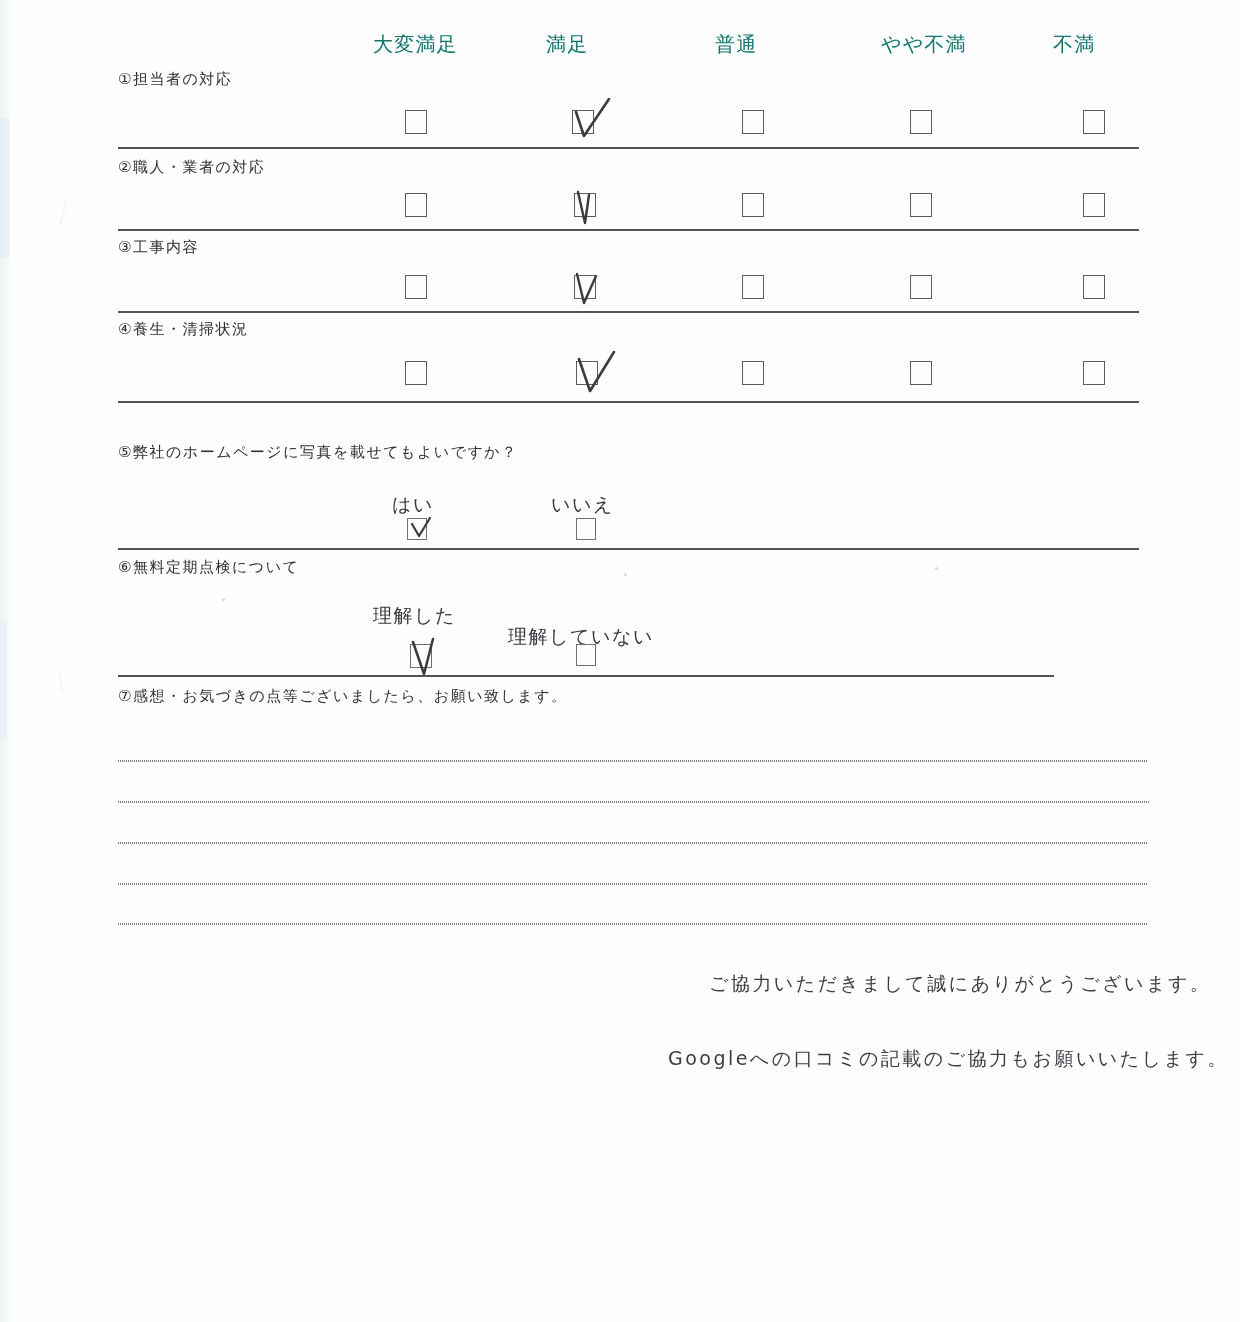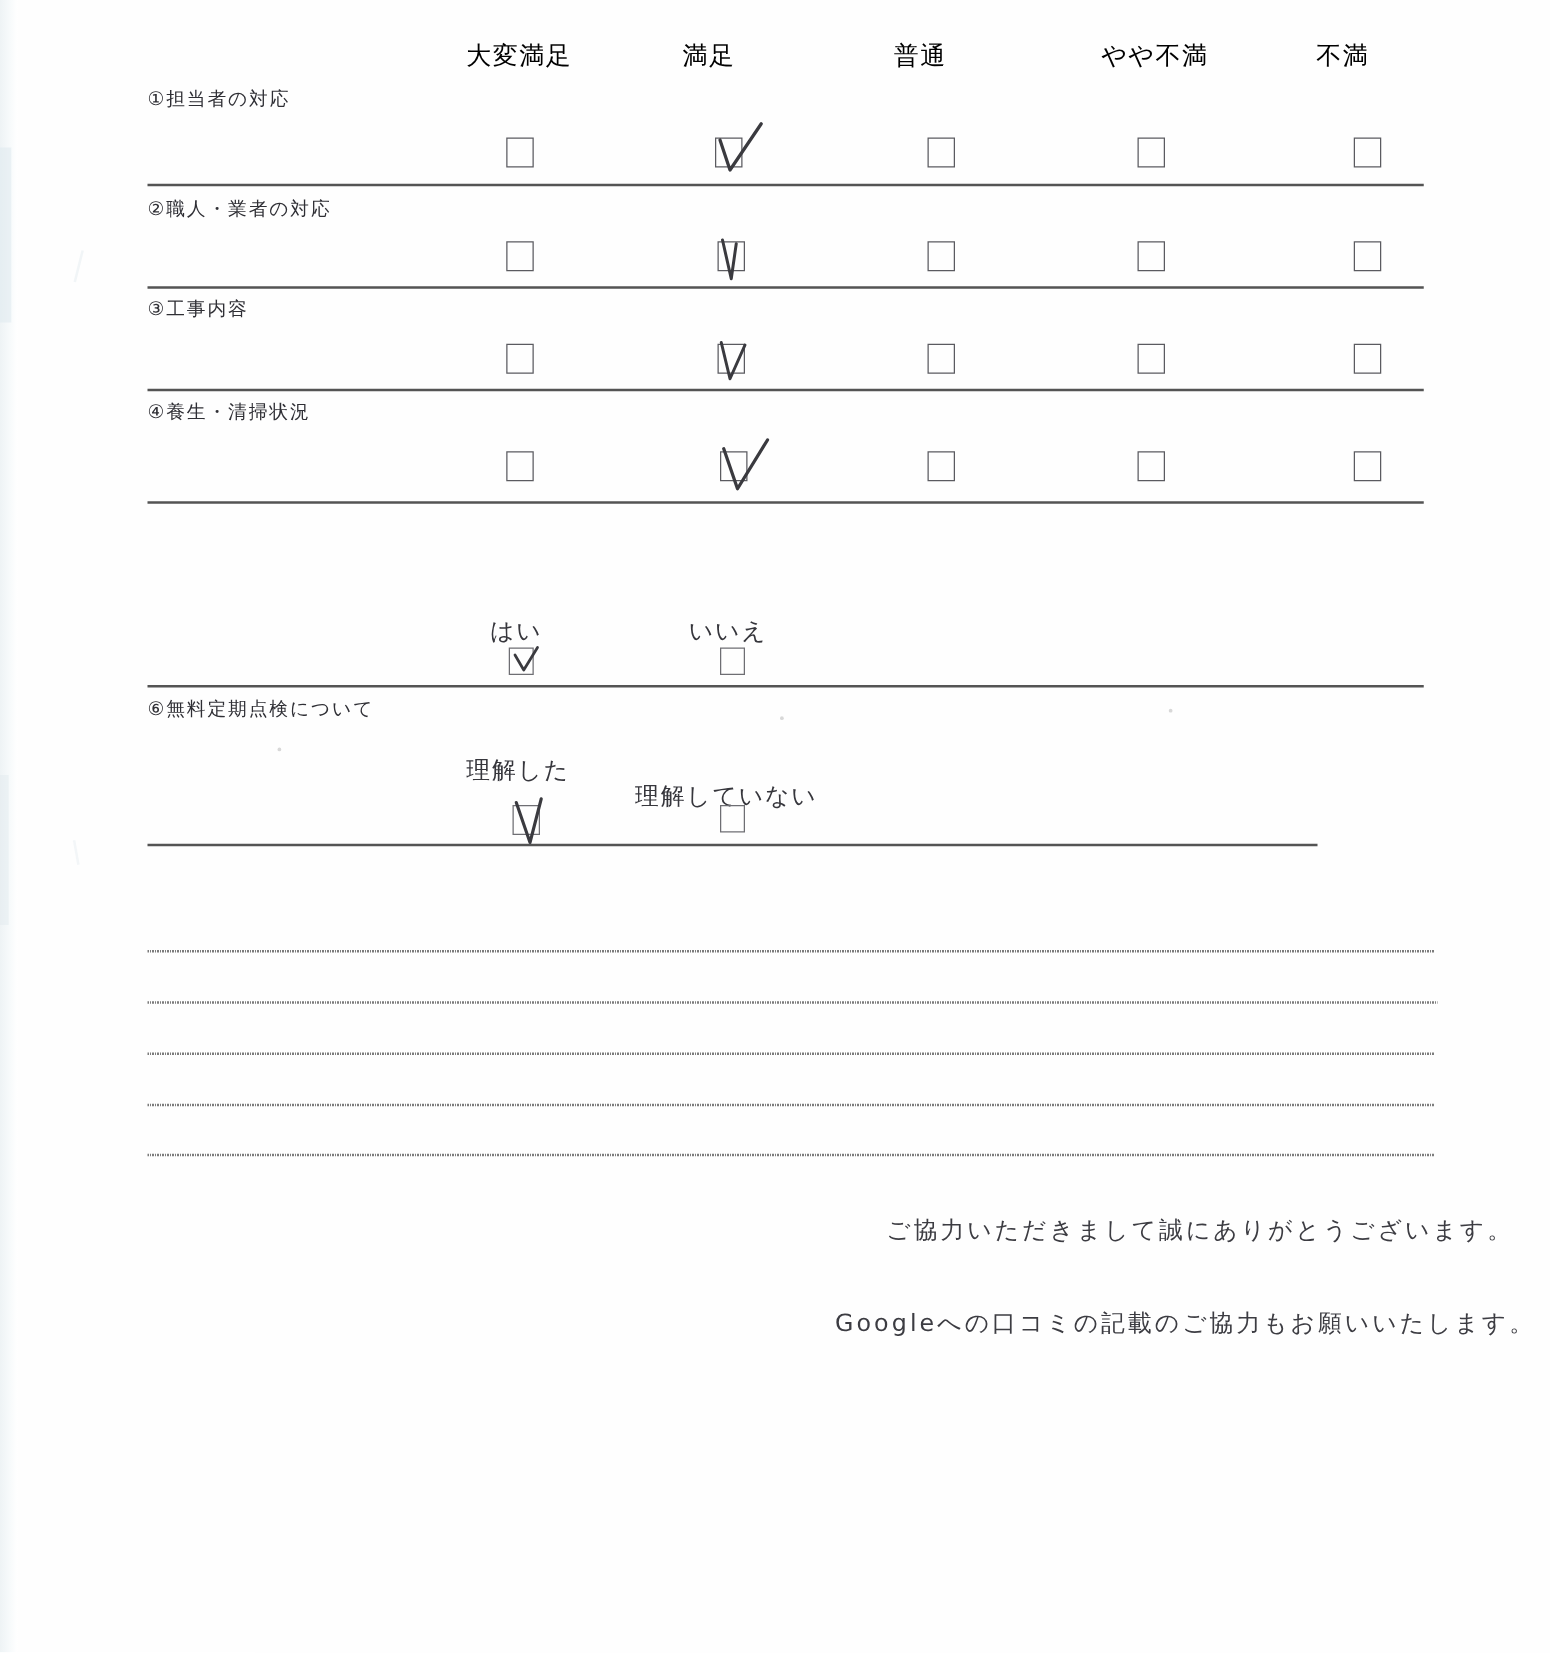--- a/index.html
+++ b/index.html
@@ -41,21 +41,21 @@
   
   .jp {
     position: absolute;
     white-space: nowrap;
     font-family: "DejaVu Sans", "Liberation Sans", sans-serif;
     color: #35353a;
     letter-spacing: 0.04em;
   }
   .col-head {
     font-size: 20px;
-    color: #000000;
+    color: #0f766e;
     letter-spacing: 0.06em;
   }
   .q-label {
     font-size: 15px;
     color: #2f2f35;
     letter-spacing: 0.10em;
   }
   .opt-label {
     font-size: 19px;
     color: #36363c;
@@ -177,20 +177,21 @@
   <div class="cbox" style="left:742px; top:361px;"></div>
   <div class="cbox" style="left:910px; top:361px;"></div>
   <div class="cbox" style="left:1083px; top:361px;"></div>
   <div class="check" style="left:572px; top:350px;">
     <svg width="52" height="46" viewBox="0 0 52 46">
       <path d="M7 9 L18 41 L42 2" stroke-width="2.6"></path>
     </svg>
   </div>
   <div class="sep" style="left:118px; top:401px; width:1021px;"></div>
 
+  <div class="jp q-label" style="left:118px; top:443px;">⑤弊社のホームページに写真を載せてもよいですか？</div>
   <div class="jp opt-label" style="left:392px; top:492px;">はい</div>
   <div class="jp opt-label" style="left:551px; top:492px;">いいえ</div>
   <div class="cbox soft" style="left:407px; top:518px; width:20px; height:22px;"></div>
   <div class="cbox soft" style="left:576px; top:518px; width:20px; height:22px;"></div>
   <div class="check" style="left:406px; top:512px;">
     <svg width="32" height="32" viewBox="0 0 32 32">
       <path d="M6 12 L13 24 L24 6" stroke-width="2.2"></path>
     </svg>
   </div>
   <div class="sep" style="left:118px; top:548px; width:1021px;"></div>
@@ -200,20 +201,21 @@
   <div class="jp opt-label" style="left:508px; top:624px;font-family:Liberation Mono, monospace;">理解していない</div>
   <div class="cbox soft" style="left:410px; top:644px; width:22px; height:24px;"></div>
   <div class="cbox soft" style="left:576px; top:644px; width:20px; height:22px;"></div>
   <div class="check" style="left:408px; top:636px;">
     <svg width="38" height="42" viewBox="0 0 38 42">
       <path d="M5 6 L16 38 L25 3" stroke-width="2.5"></path>
     </svg>
   </div>
   <div class="sep" style="left:118px; top:675px; width:936px;"></div>
 
+  <div class="jp q-label" style="left:118px; top:687px;">⑦感想・お気づきの点等ございましたら、お願い致します。</div>
 
   <div class="write-line" style="left:118px; top:760px; width:1030px;"></div>
   <div class="write-line" style="left:118px; top:801px; width:1032px;"></div>
   <div class="write-line" style="left:118px; top:842px; width:1030px;"></div>
   <div class="write-line" style="left:118px; top:883px; width:1030px;"></div>
   <div class="write-line" style="left:118px; top:923px; width:1030px;"></div>
 
   <div class="jp footer-line" style="left:668px; top:1046px;">Googleへの口コミの記載のご協力もお願いいたします。</div>
   <div class="jp footer-line" style="left:709px; top:971px;">ご協力いただきまして誠にありがとうございます。</div>
 

